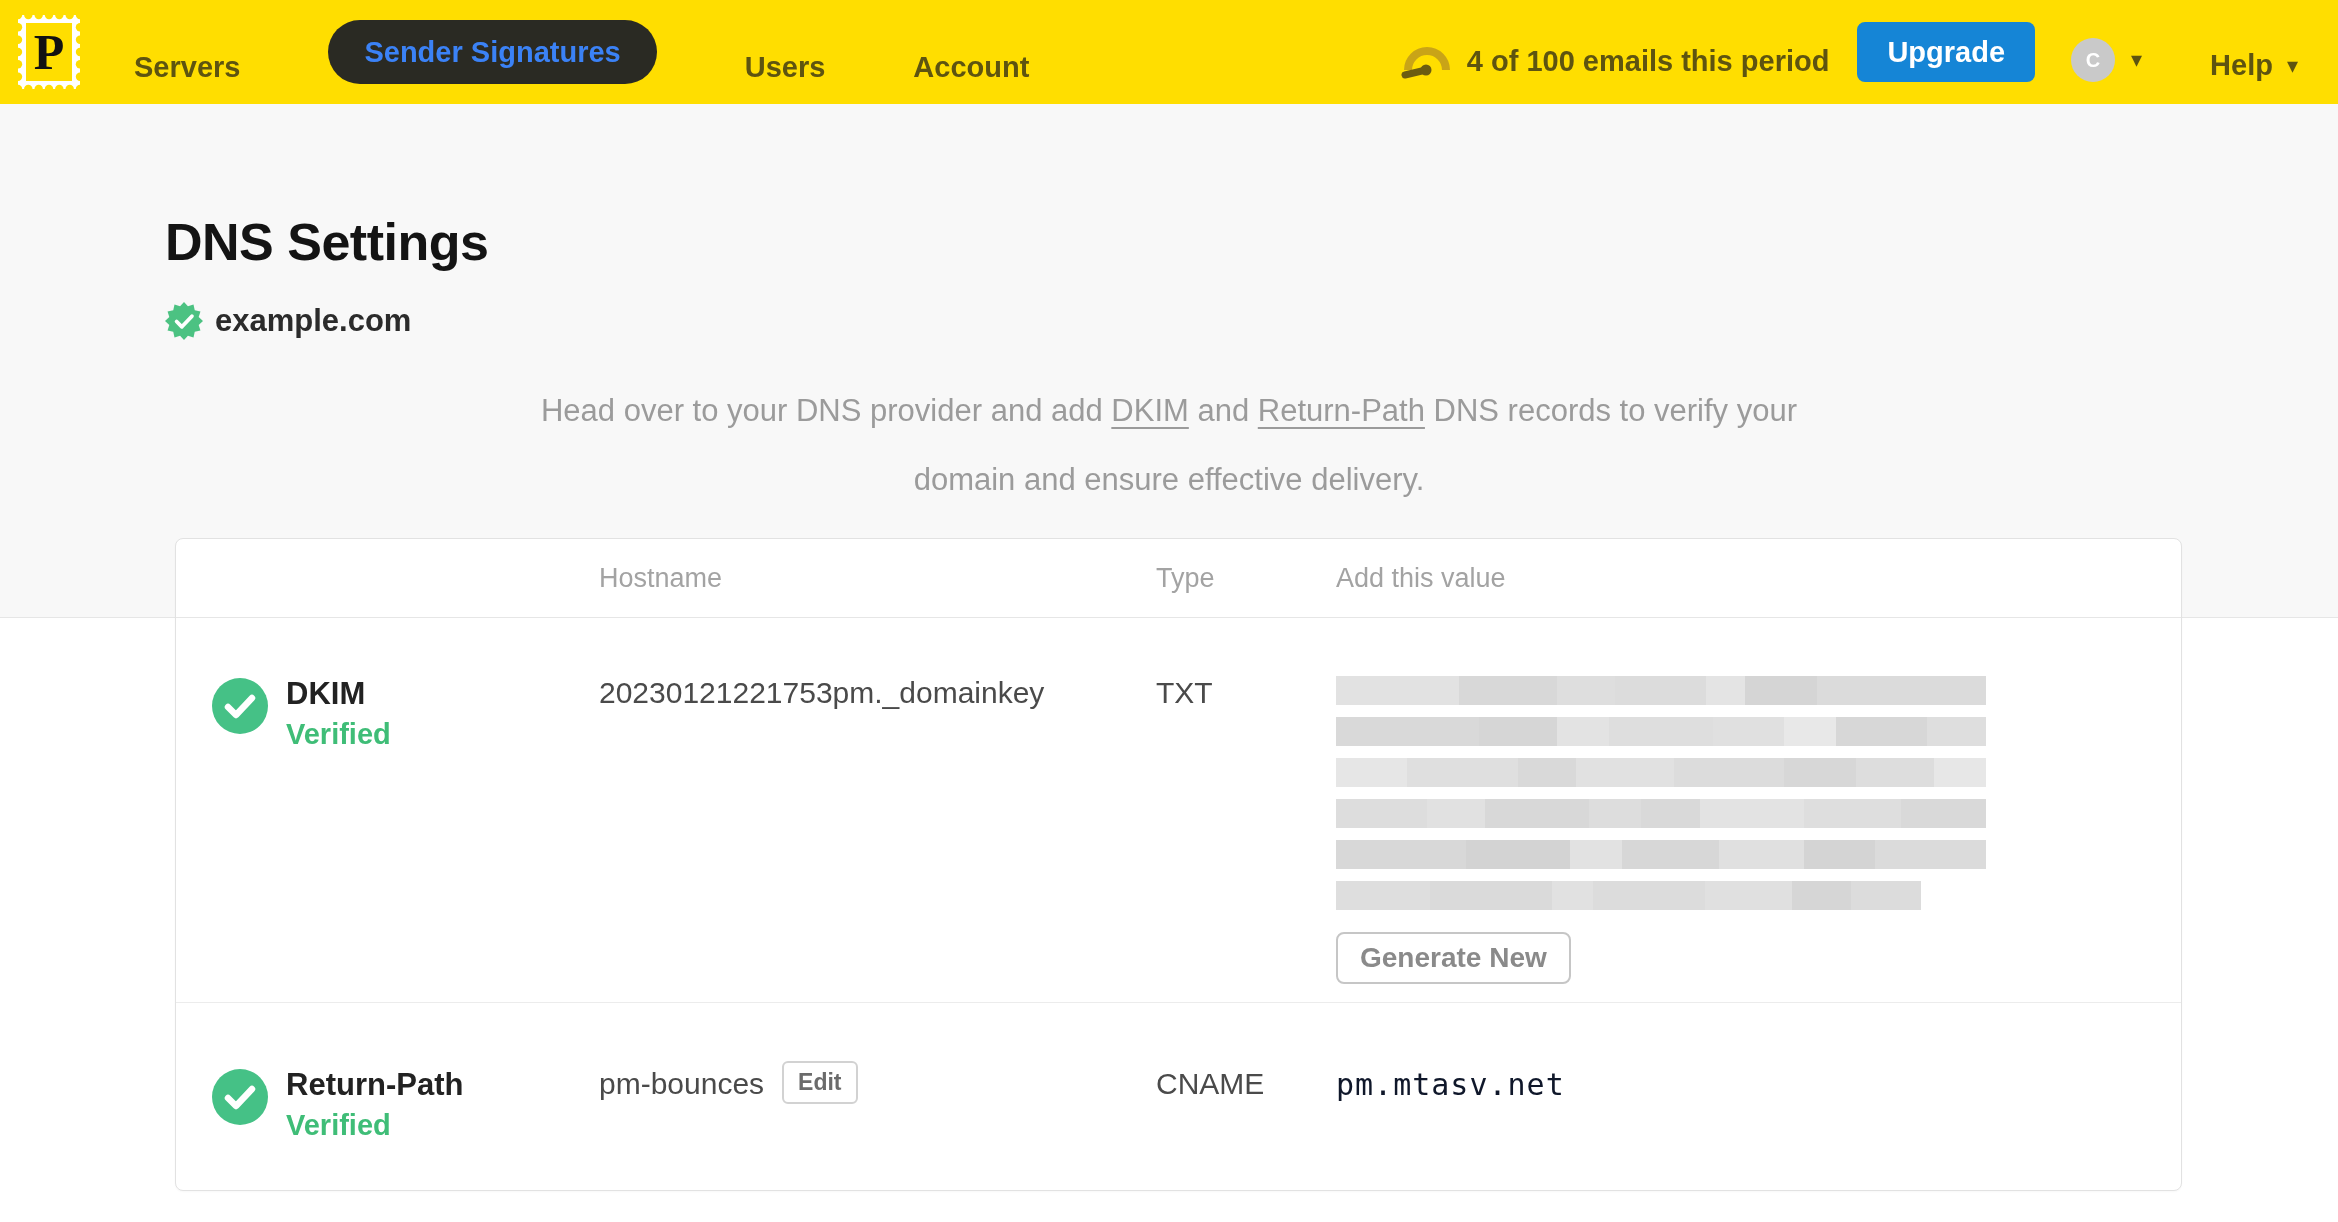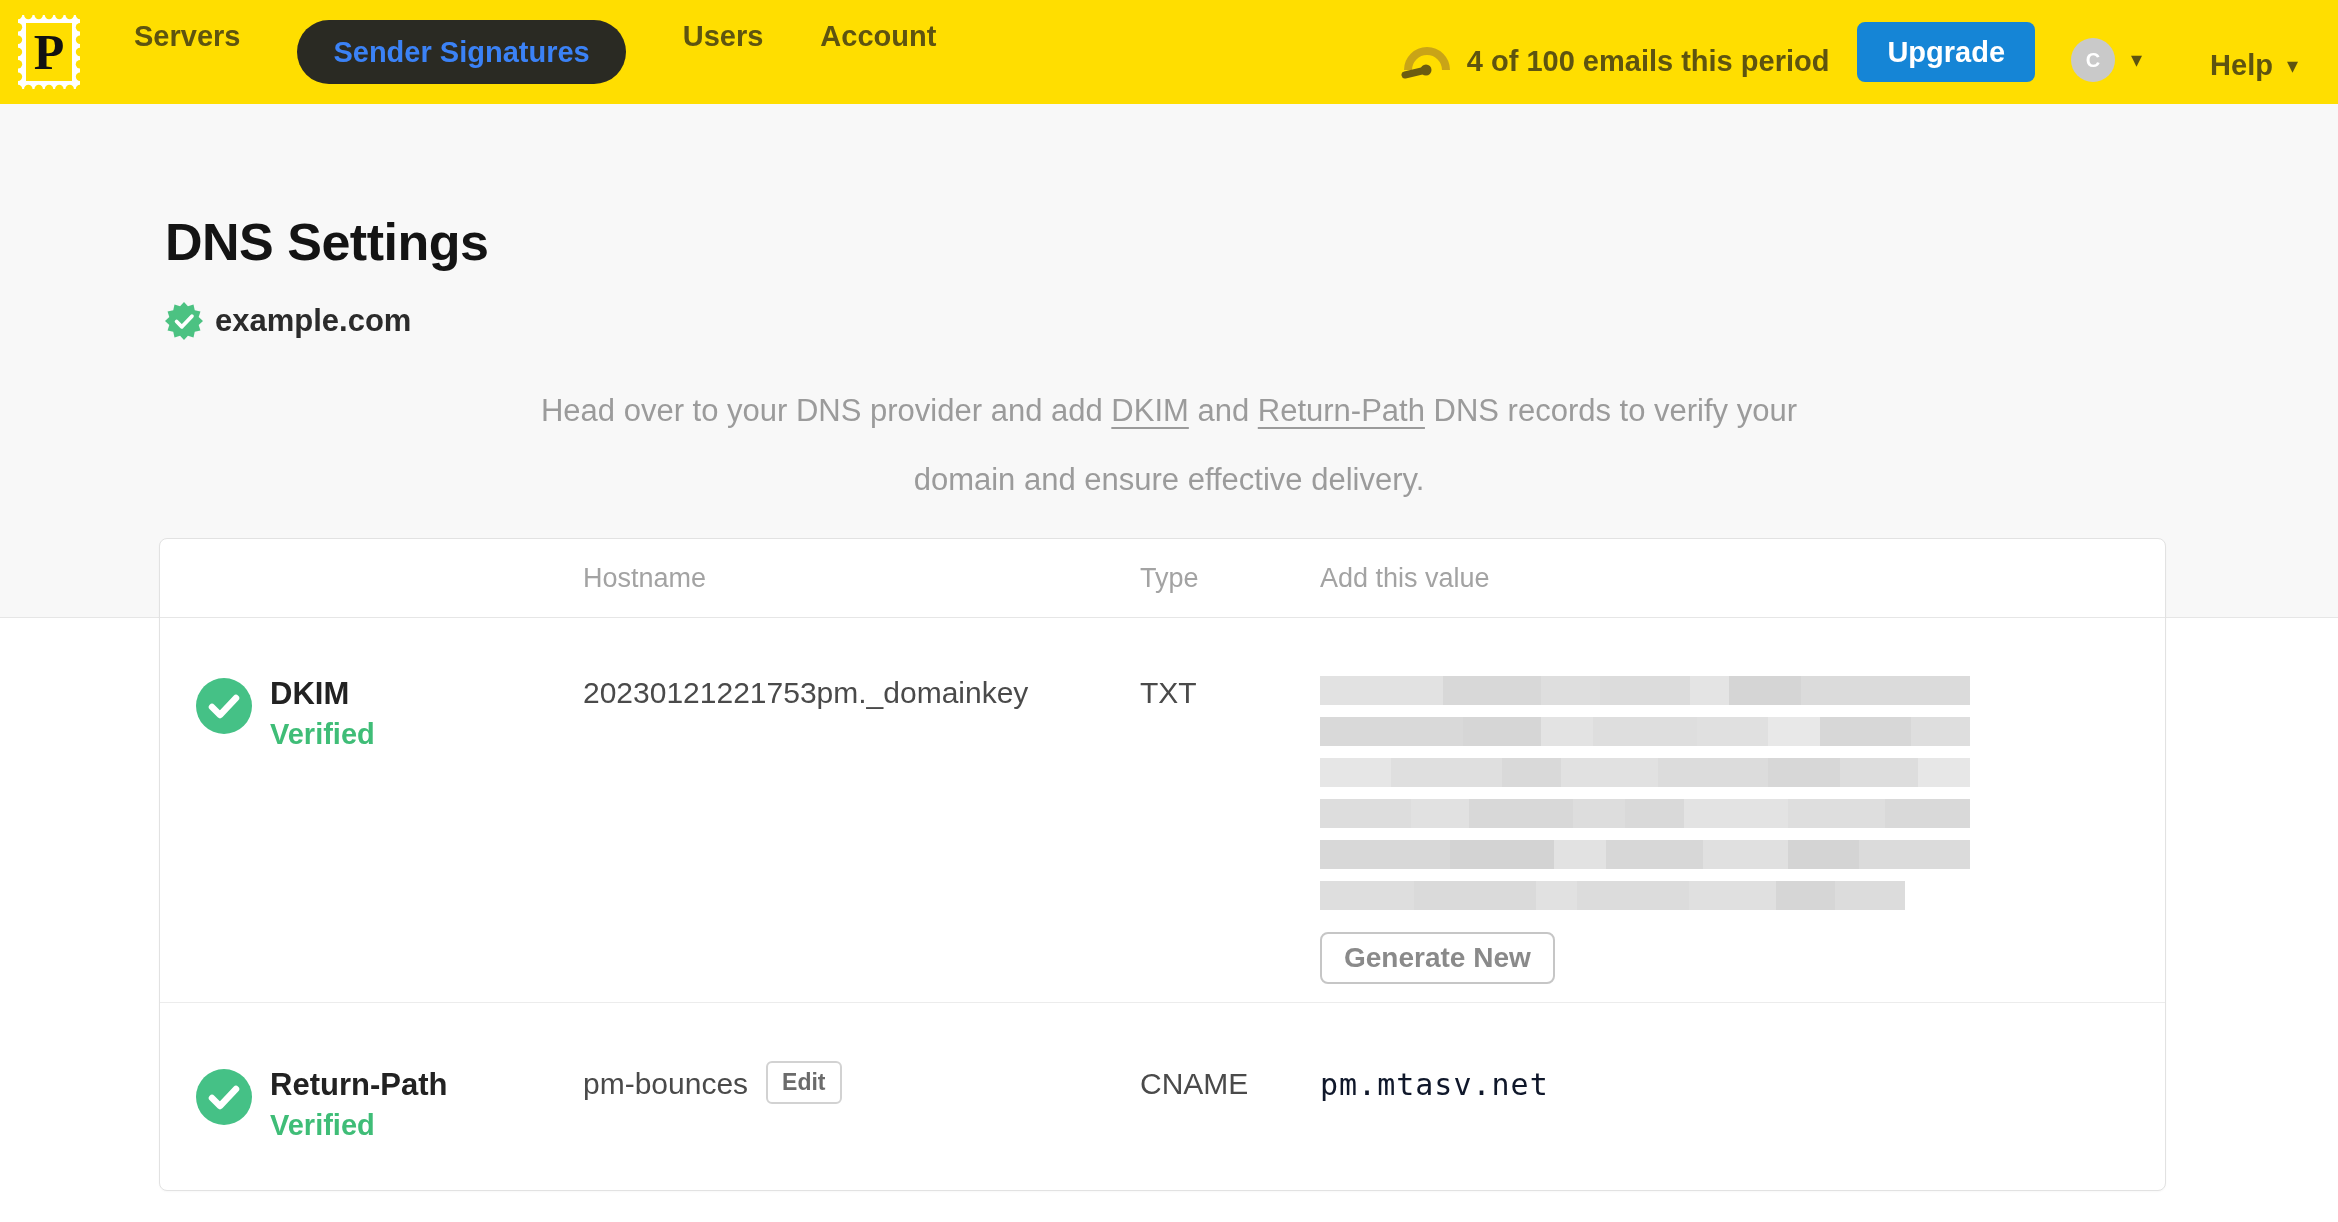--- a/index.html
+++ b/index.html
@@ -13,21 +13,21 @@
 
   
   .topbar {
     height:104px;
     background:#FFDE00;
     display:flex;
     align-items:center;
     padding:0 40px 0 18px;
   }
   .stamp { width:62px; height:74px; flex:0 0 auto; display:block; }
-  .nav { display:flex; align-items:flex-start; margin-left:54px; gap:57px; }
+  .nav { display:flex; align-items:flex-end; margin-left:54px; gap:88px; }
   .nav-item {
     font-size:29px; font-weight:700; color:#5E5410;
     cursor:pointer; white-space:nowrap;
   }
   .nav-item.active {
     background:#2A2A23; color:#3b82f6;
     height:64px; display:flex; align-items:center;
     padding:0 36px; border-radius:32px;
   }
   .topbar-right { margin-left:auto; display:flex; align-items:flex-end; }
@@ -75,21 +75,21 @@
   }
   .intro a {
     color:#9B9B9B; text-decoration:underline;
     text-underline-offset:6px; text-decoration-thickness:2px;
     cursor:pointer;
   }
 
   
   .card {
     position:absolute;
-    left:159px; top:538px;
+    left:175px; top:538px;
     width:2007px; height:653px;
     background:#ffffff;
     border:1px solid #E2E2E2;
     border-radius:8px;
     box-shadow:0 1px 2px rgba(0,0,0,0.03);
     overflow:hidden;
   }
   .grid-row {
     display:grid;
     grid-template-columns:423px 557px 180px 1fr;

